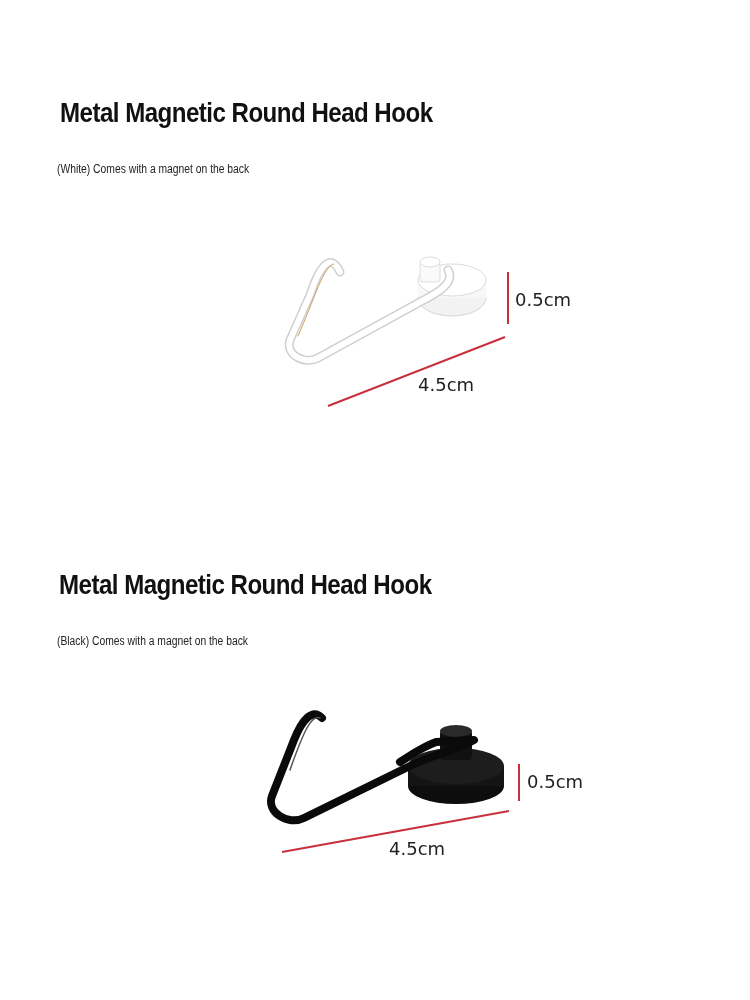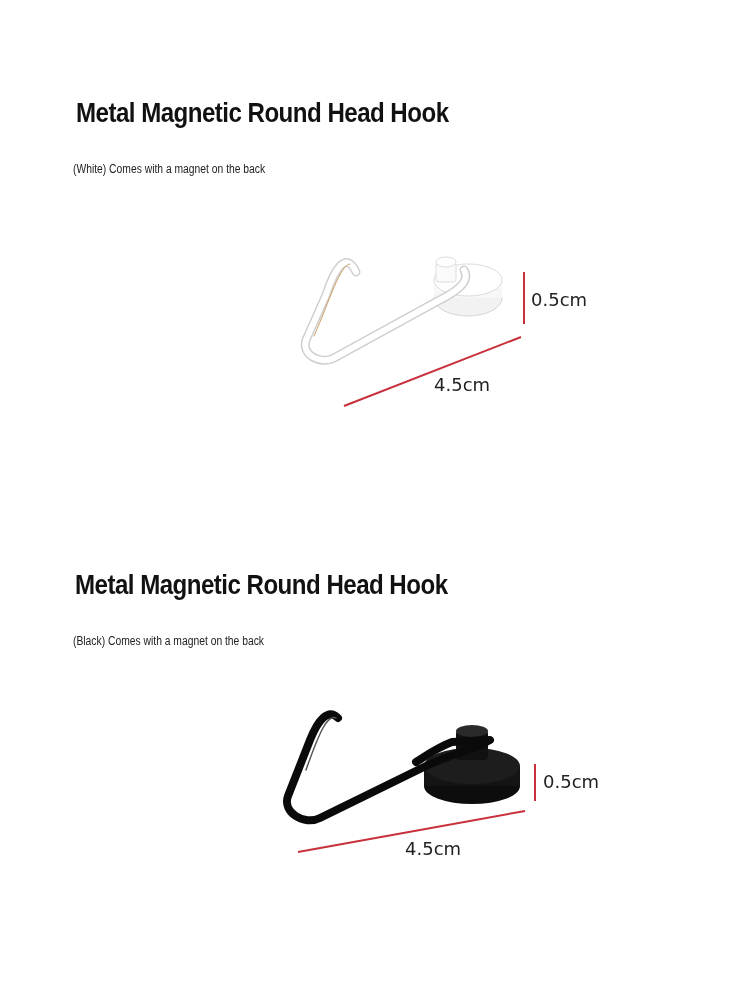--- a/index.html
+++ b/index.html
@@ -1,18 +1,18 @@
 <!DOCTYPE html>
 <html><head>
   <meta charset="utf-8">
   <style>
     * { margin: 0; padding: 0; box-sizing: border-box; }
     html, body { width: 750px; height: 1000px; background: #ffffff; overflow: hidden; }
     body { position: relative; font-family: "Liberation Sans", sans-serif; color: #111; }
-    .section { position: absolute; left: 16px; width: 662px; }
+    .section { position: absolute; left: 0; width: 662px; }
     .title {
       position: absolute; left: 60px;
       font-family: "Liberation Sans", sans-serif;
       font-weight: bold; font-size: 28px; letter-spacing: -0.6px;
       transform: scaleX(0.86); transform-origin: left center;
       color: #111; white-space: nowrap;
     }
     .subtitle {
       position: absolute; left: 57px;
       font-family: "Liberation Sans", sans-serif;

